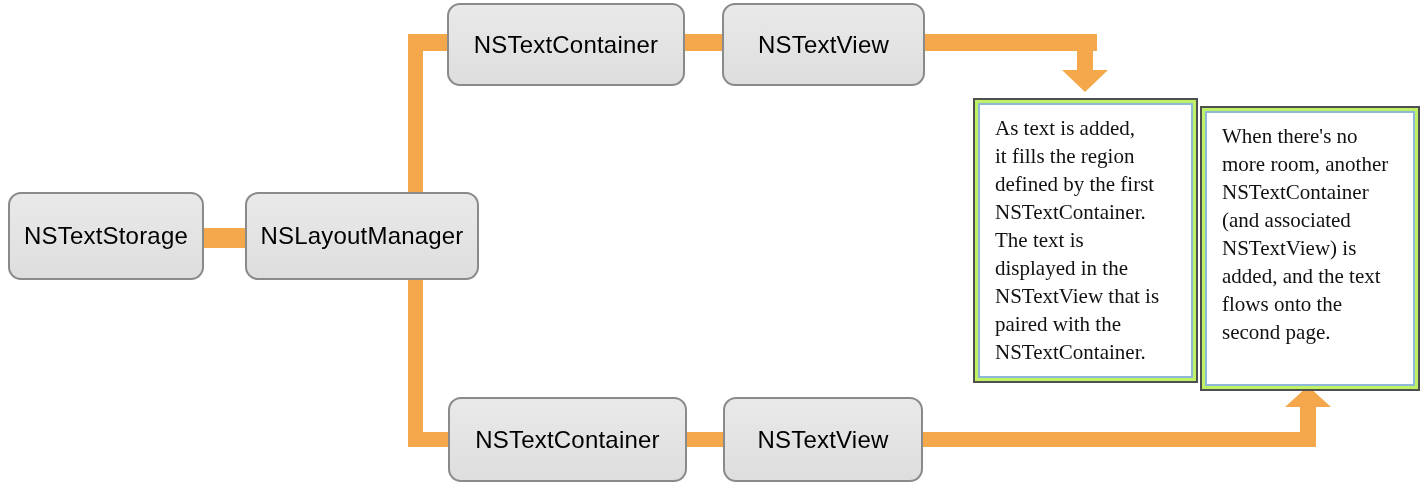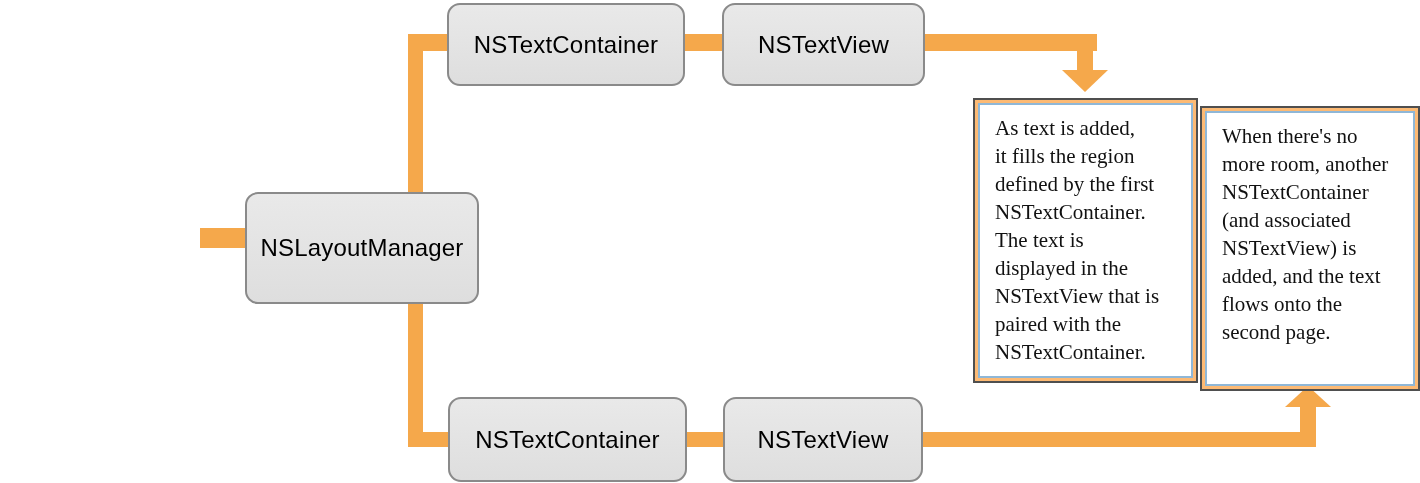--- a/index.html
+++ b/index.html
@@ -55,21 +55,21 @@
     justify-content:center;
     font-size:24px;
     letter-spacing:0.2px;
     color:var(--label-color);
     white-space:nowrap;
   }
   
   .panel{
     position:absolute;
     z-index:2;
-    background:#fdba74;
+    background:#bef264;
     border:2px solid var(--panel-outer-border);
   }
   .panel-inner{
     position:absolute;
     left:3px; right:3px; top:3px; bottom:3px;
     border:2px solid var(--panel-inner-border);
     background:#ffffff;
     padding:9px 2px 0 15px;
     font-family:"Liberation Serif", serif;
     font-size:21px;
@@ -83,21 +83,21 @@
   #vline          {left:408px; top:34px;  width:15px;  height:413px;}
   #top-bar        {left:408px; top:34px;  width:689px; height:17px;}
   #top-stem       {left:1077px;top:50px;  width:16px;  height:22px;}
   #top-head       {left:1062px;top:70px;}
   #mid-bar        {left:200px; top:228px; width:48px;  height:20px;}
   #bottom-bar     {left:408px; top:432px; width:908px; height:15px;}
   #bottom-stem    {left:1300px;top:405px; width:16px;  height:28px;}
   #bottom-head    {left:1285px;top:386px;}
 
   #node-textstorage      {left:8px;   top:192px; width:196px; height:88px;}
-  #node-layoutmanager    {left:245px; top:192px; width:234px; height:112px;}
+  #node-layoutmanager    {left:245px; top:192px; width:234px; height:88px;}
   #node-container-top    {left:447px; top:3px;   width:238px; height:83px;}
   #node-textview-top     {left:722px; top:3px;   width:203px; height:83px;}
   #node-container-bottom {left:448px; top:397px; width:239px; height:85px;}
   #node-textview-bottom  {left:723px; top:397px; width:200px; height:85px;}
 
   #panel-page1 {left:973px;  top:98px; width:225px; height:285px;}
   #panel-page2 {left:1200px; top:98px; width:220px; height:285px;margin-top:8px;}
 </style>
 </head>
 <body>
@@ -106,20 +106,23 @@
 
   <div class="bar" id="vline"></div>
   <div class="bar" id="top-bar"></div>
   <div class="bar" id="top-stem"></div>
   <div class="arrowhead down" id="top-head"></div>
   <div class="bar" id="mid-bar"></div>
   <div class="bar" id="bottom-bar"></div>
   <div class="bar" id="bottom-stem"></div>
   <div class="arrowhead up" id="bottom-head"></div>
 
+  <div class="node" id="node-textstorage">
+    <span>NSTextStorage</span>
+  </div>
   <div class="node" id="node-layoutmanager">
     <span>NSLayoutManager</span>
   </div>
   <div class="node" id="node-container-top">
     <span>NSTextContainer</span>
   </div>
   <div class="node" id="node-textview-top">
     <span>NSTextView</span>
   </div>
   <div class="node" id="node-container-bottom">

